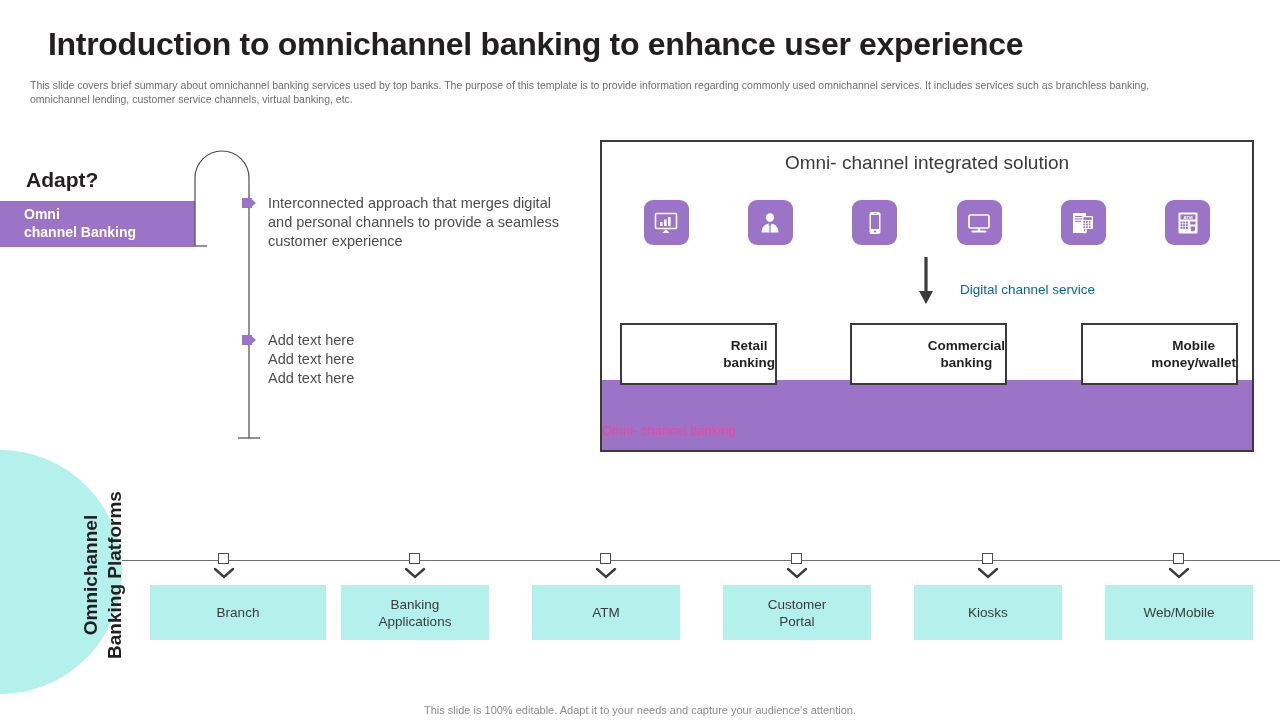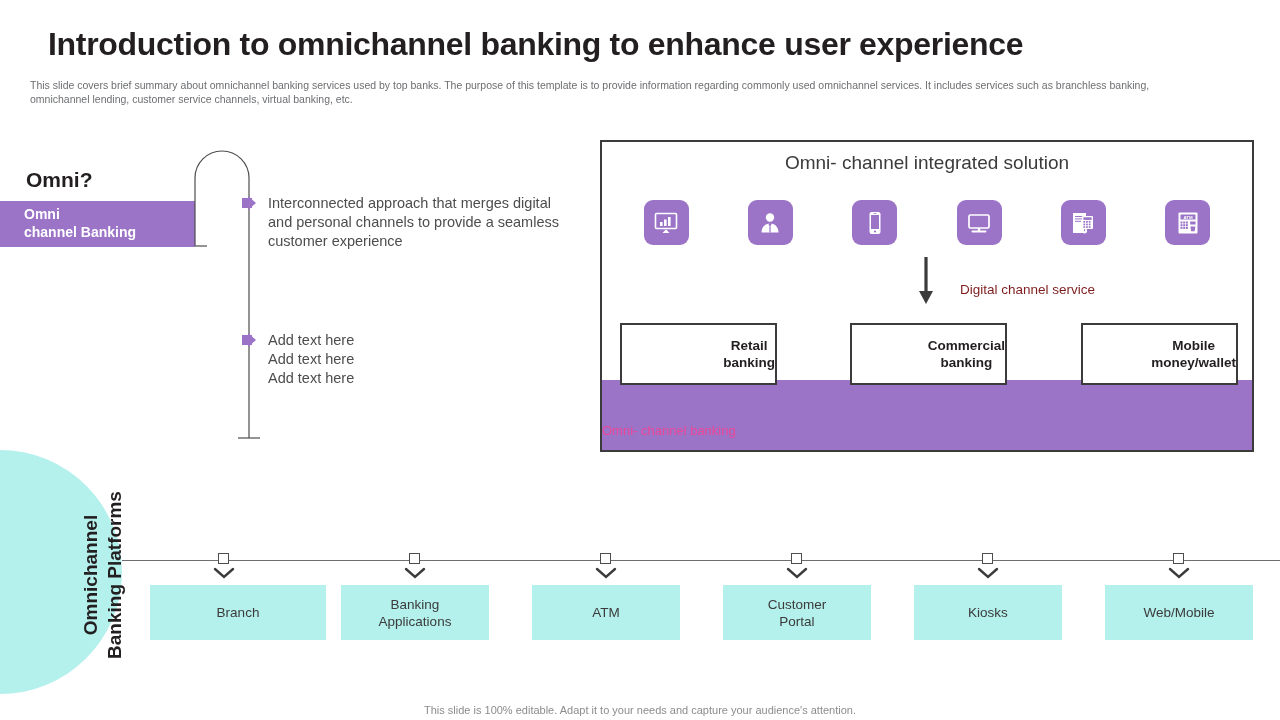--- a/index.html
+++ b/index.html
@@ -80,21 +80,21 @@
   .icon-tile {
     width: 45px; height: 45px; border-radius: 9px;
     background: #9b73c7;
     display: flex; align-items: center; justify-content: center;
   }
   .icon-tile svg { display: block; }
 
   .down-arrow { position: absolute; left: 316px; top: 115px; }
   .dcs-label {
     position: absolute; left: 358px; top: 140px;
-    font-size: 13.5px; color: #7f1d1d;
+    font-size: 13.5px; color: #0369a1;
   }
 
   .purple-band {
     position: absolute; left: 0; bottom: 0; width: 100%; height: 70px;
     background: #9b73c7;
   }
   .purple-band-text {
     position: absolute; left: 0; bottom: 12px; width: 100%;
     text-align: left; color: #ec4899; font-size: 13px;
   }
@@ -151,21 +151,21 @@
   }
 </style>
 </head>
 <body>
 
 <div id="slide">
 
   <div class="title">Introduction to omnichannel banking to enhance user experience</div>
   <div class="subtitle">This slide covers brief summary about omnichannel banking services used by top banks. The purpose of this template is to provide information regarding commonly used omnichannel services. It includes services such as branchless banking, omnichannel lending, customer service channels, virtual banking, etc.</div>
 
-  <div class="what-label">Omni?</div>
+  <div class="what-label">Adapt?</div>
   <div class="omni-band">
     <div class="l1">Omni</div>
     <div class="l2">channel Banking</div>
   </div>
 
   <div class="connector">
     <svg width="90" height="310" viewBox="0 0 90 310">
       <path d="M 10 108 L 10 98 L 10 40 A 27 27 0 0 1 64 40 L 64 300" fill="none" stroke="#4d4d4f" stroke-width="1.2"></path>
       <path d="M 10 108 L 22 108" fill="none" stroke="#4d4d4f" stroke-width="1.2"></path>
       <path d="M 53 300 L 75 300" fill="none" stroke="#4d4d4f" stroke-width="1.2"></path>

